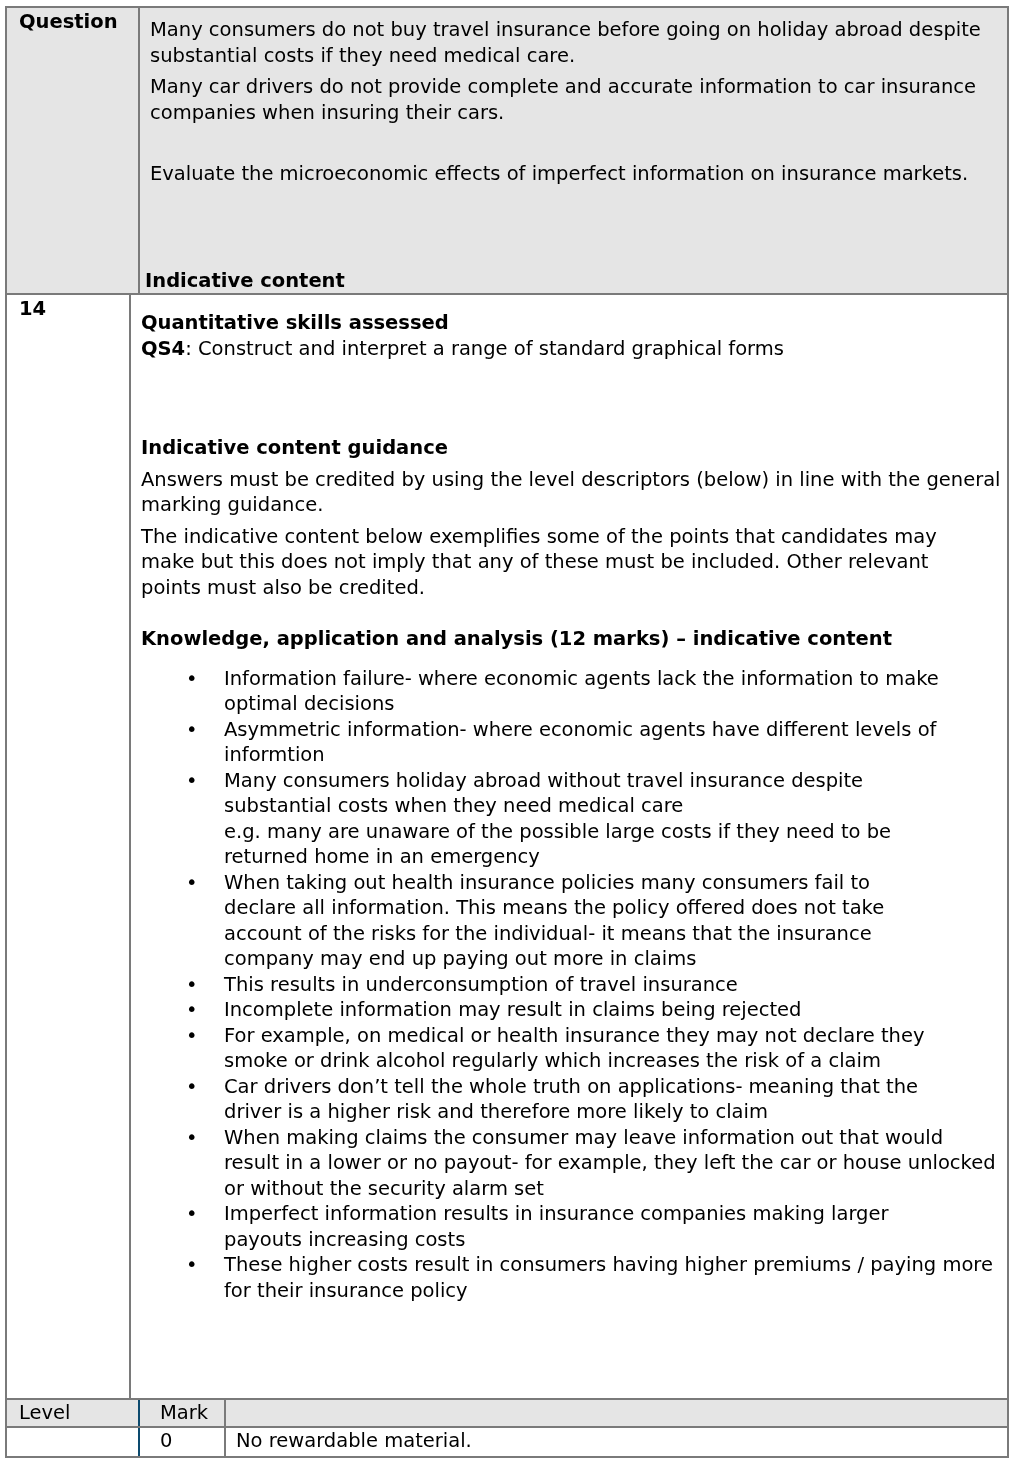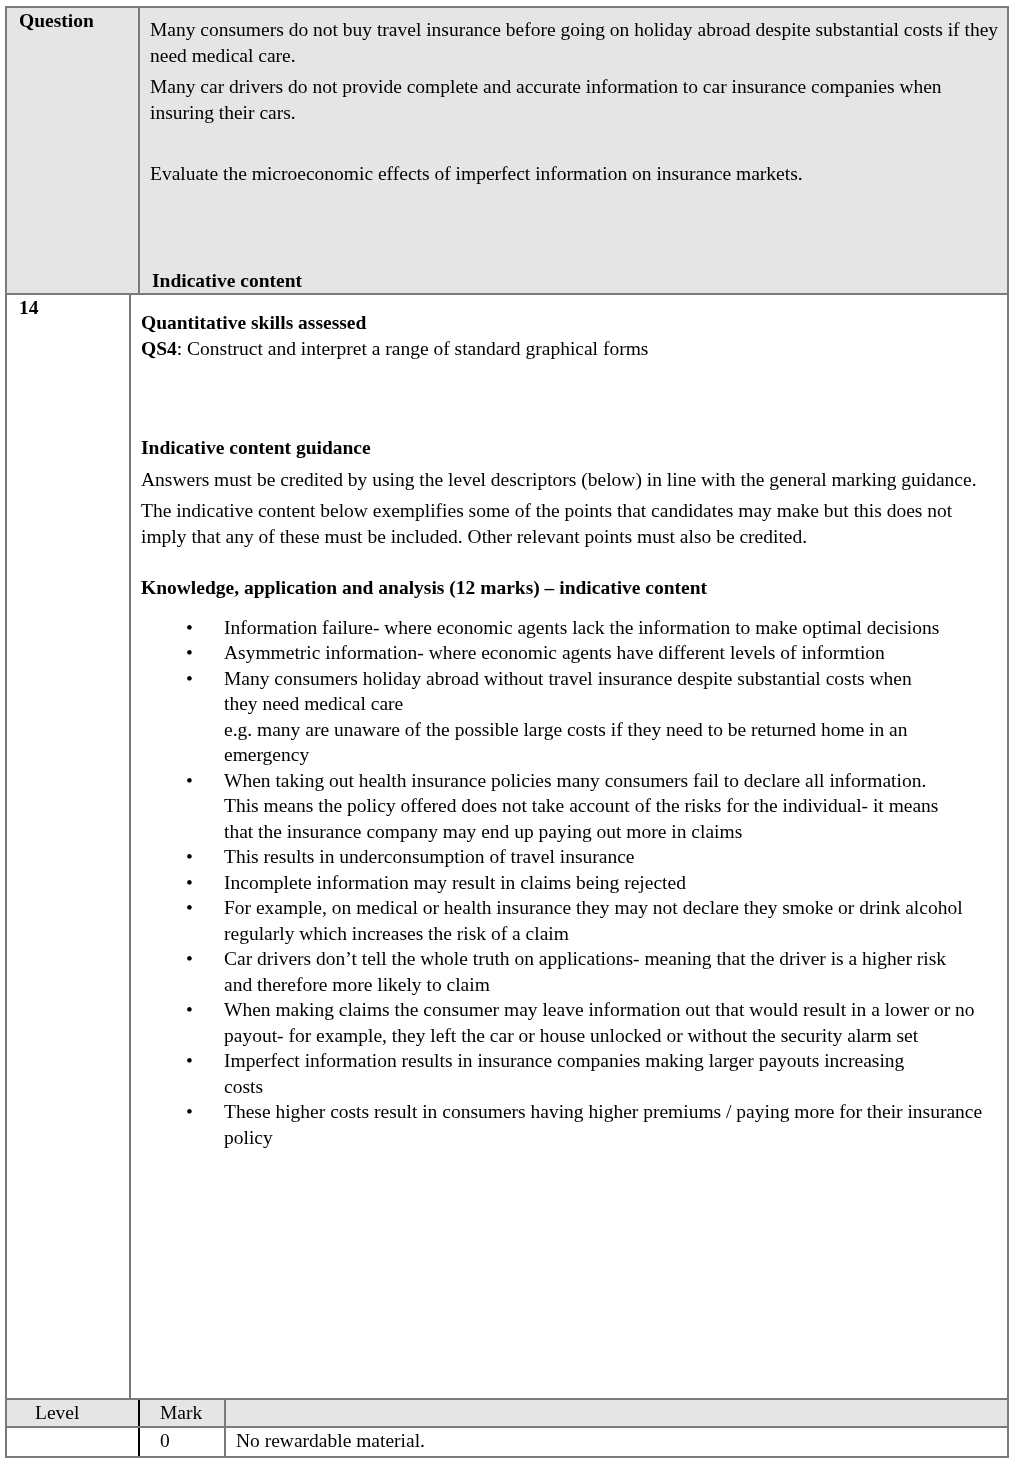--- a/index.html
+++ b/index.html
@@ -1,36 +1,36 @@
 <!DOCTYPE html>
 <html><head>
 <meta charset="utf-8">
 <style>
   html, body { margin:0; padding:0; background:#ffffff; }
   body { width:1018px; height:1468px; position:relative; font-family:"DejaVu Sans", sans-serif; color:#000; font-size:19.5px; }
   .tbl { position:absolute; left:5px; top:6px; width:1004px; border:2px solid #7a7a7a; box-sizing:border-box; }
-  .row { display:flex; border-bottom:2px solid #7a7a7a; box-sizing:border-box;font-family:Liberation Serif, serif; }
+  .row { display:flex; border-bottom:2px solid #7a7a7a; box-sizing:border-box; }
   .row:last-child { border-bottom:none; }
   .c1 { width:133px; border-right:2px solid #7a7a7a; box-sizing:border-box; padding:2px 0 0 12px; }
   .c2 { flex:1; padding:0 0 0 10px; box-sizing:border-box; }
   .grey { background:#e5e5e5; }
   .b { font-weight:bold; }
   p { margin:0; line-height:25.5px; }
   .qrow { height:287px; }
   .qrow .c2 { padding-top:9px; position:relative; }
   .sp { height:6px; }
-  .ic { position:absolute; left:12px; bottom:0px; line-height:25px; }
+  .ic { position:absolute; left:5px; bottom:0px; line-height:25px; }
   .mainrow { height:1105px; }
   .mainrow .c2 { padding-top:15px; }
   ul { margin:8px; padding:0 0 0 75px; list-style:none; }
   li { position:relative; line-height:25.5px; }
   li::before { content:"\2022"; position:absolute; left:-38px; top:0; }
   .hdrrow { height:28px; }
   .hdrrow div, .lastrow div { line-height:26px; }
-  .m1 { width:133px; border-right:2px solid #000000; box-sizing:border-box; padding-left:28px; }
+  .m1 { width:133px; border-right:2px solid #0c4a6e; box-sizing:border-box; padding-left:12px; }
   .m2 { width:86px; border-right:2px solid #7a7a7a; box-sizing:border-box; padding-left:20px; }
   .m3 { flex:1; padding-left:10px; }
   .lastrow { height:28px; }
 </style>
 </head>
 <body>
 
 <div class="tbl">
 
   <div class="row qrow grey">

